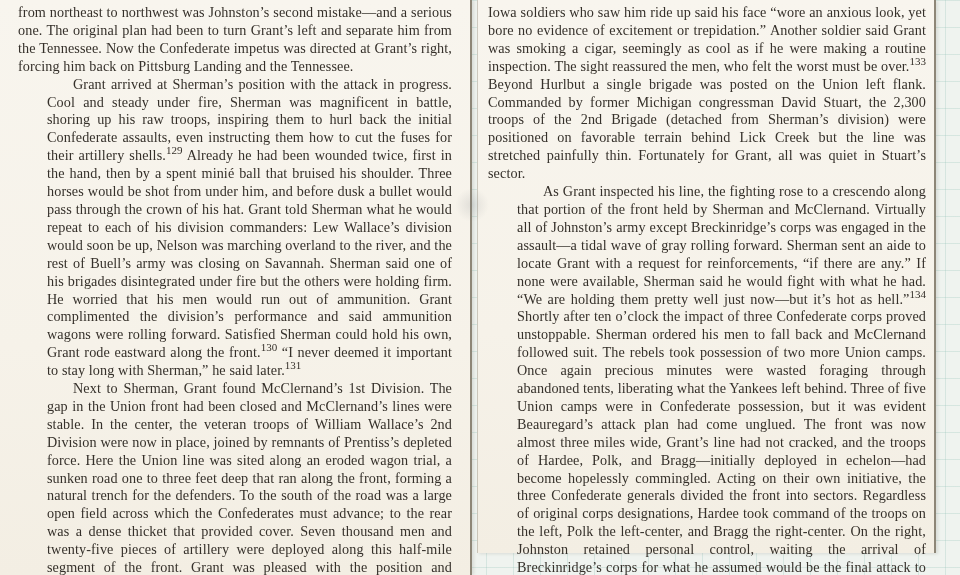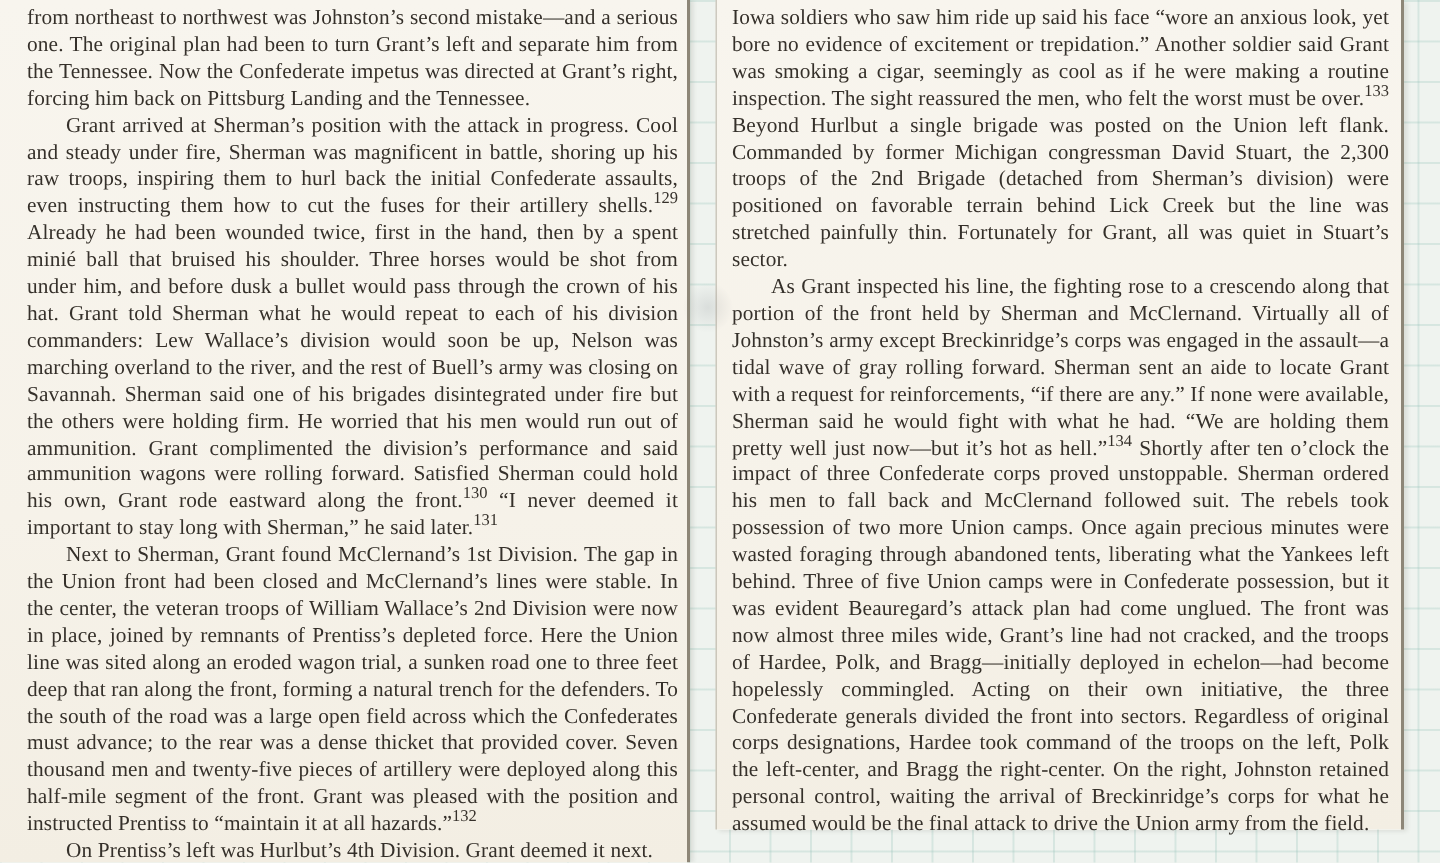--- a/index.html
+++ b/index.html
@@ -23,20 +23,21 @@
     position: absolute;
     top: 0;
     background: linear-gradient(180deg, #f8f5ee 0%, #f6f2e9 60%, #f3eee3 100%);
   }
   .page-left {
     left: 0;
     width: 458px;
     height: 575px;
     border-right: 2px solid #8d8677;
     box-shadow: 2px 0 3px rgba(60,55,40,0.12);
+    padding-left: 12px;
   }
   .page-right {
     left: 477px;
     width: 456px;
     height: 553px;
     border-left: 1px solid rgba(140,135,120,0.40);
     border-right: 2px solid #8d8677;
     box-shadow: 2px 1px 3px rgba(60,55,40,0.12);
   }
   .column {
@@ -47,21 +48,21 @@
     line-height: 17.9px;
     text-align: justify;
     letter-spacing: 0.1px;
   }
   .column-left  { left: 18px;  width: 434px; }
   .column-right { left: 10px;  width: 438px; }
   p.para {
     margin: 0;
     padding: 0;
   }
-  p.para.indent { text-indent: 26px; }
+  p.para.indent { text-indent: 26px; margin-left: 29px; }
   sup.fn {
     font-size: 11px;
     line-height: 0;
     vertical-align: super;
     letter-spacing: 0;
   }
   .pencil-smudge {
     position: absolute;
     left: 455px;
     top: 188px;

